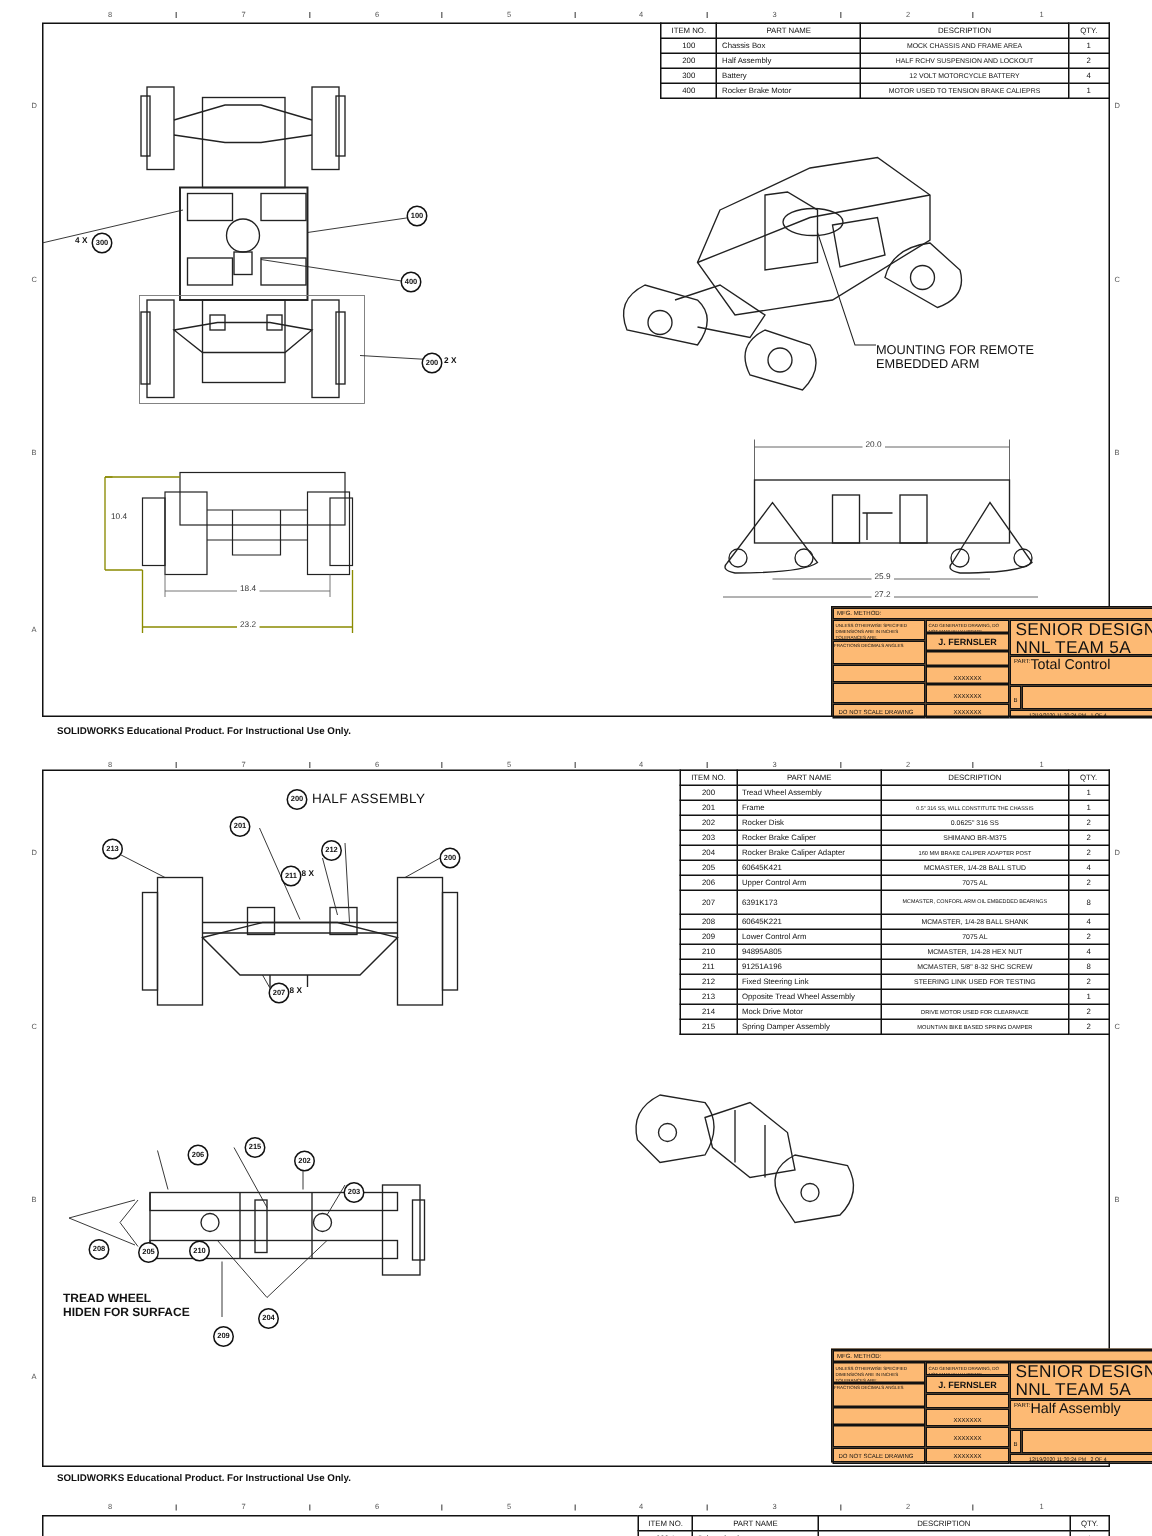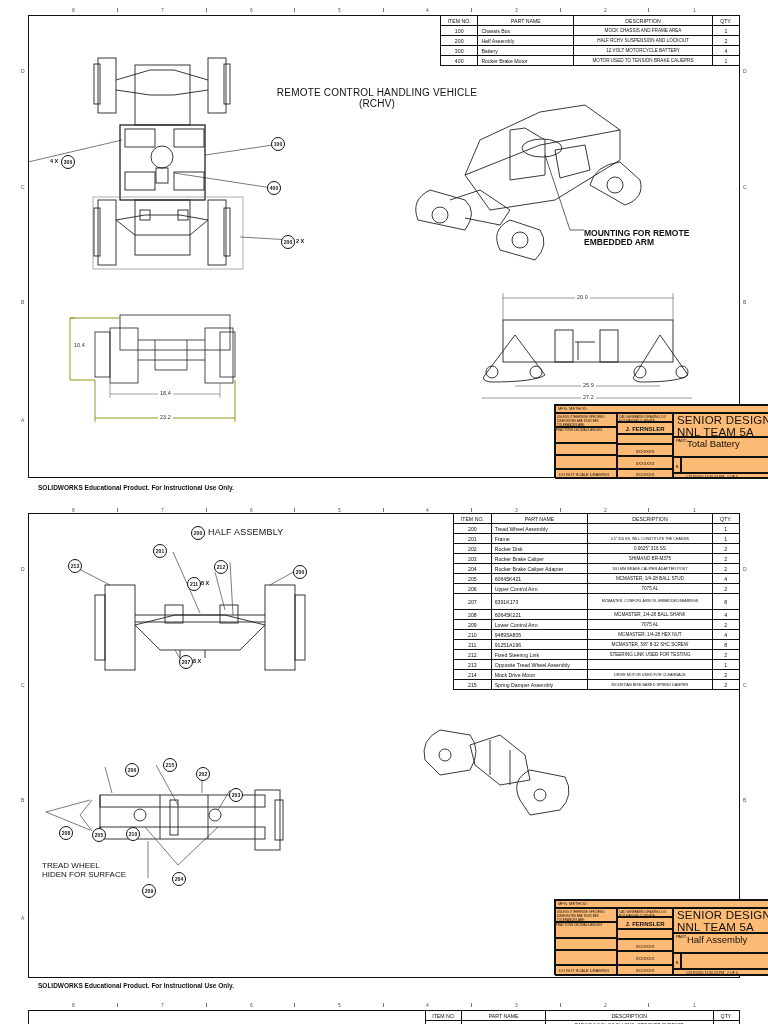--- a/index.html
+++ b/index.html
@@ -11,21 +11,21 @@
   .frame{position:absolute;left:28px;width:712px;border:1.4px solid #111;box-sizing:border-box;}
   .side-letters span{position:absolute;font-size:5px;color:#555;}
   table.bom{position:absolute;border-collapse:collapse;font-size:5.2px;background:#fff;}
   table.bom td,table.bom th{border:0.8px solid #111;padding:0 3px;height:9px;line-height:8px;white-space:nowrap;}
   table.bom th{font-weight:normal;text-align:center;}
   table.bom td.c{text-align:center;}
   table.bom td.desc{text-align:center;font-size:4.6px;}
   .title-text{position:absolute;font-size:10px;text-align:center;letter-spacing:0.2px;}
   .callout{position:absolute;width:12px;height:12px;border:0.8px solid #111;border-radius:50%;font-size:5px;line-height:12px;text-align:center;background:#fff;font-weight:bold;}
   .lbl{position:absolute;font-size:5.5px;font-weight:bold;}
-  .note{position:absolute;font-size:8px;font-weight:400;line-height:9px;}
+  .note{position:absolute;font-size:8px;font-weight:700;line-height:9px;}
   .dim{position:absolute;font-size:5.5px;color:#333;background:#fff;padding:0 2px;}
   .tb{position:absolute;border:1px solid #111;background:#fdba74;font-size:4px;box-sizing:border-box;margin-left:42px;}
   .tb .cell{position:absolute;border:0.6px solid #111;box-sizing:border-box;overflow:hidden;}
   .tb .big{font-size:11.5px;line-height:12px;letter-spacing:0.2px;}
   .footer-note{position:absolute;left:38px;font-size:6.5px;font-weight:bold;}
   svg{position:absolute;overflow:visible;}
 </style>
 </head>
 <body>
 
@@ -87,24 +87,20 @@
         </tr>
     <tr>
           <td class="c">400</td>
           <td>Rocker Brake Motor</td>
           <td class="desc">MOTOR USED TO TENSION BRAKE CALIEPRS</td>
           <td class="c">1</td>
         </tr>
   </tbody>
     </table>
 
-  <div class="title-text" style="left:272px;top:87px;width:210px;">
-    <div>REMOTE CONTROL HANDLING VEHICLE</div>
-    <div>(RCHV)</div>
-  </div>
 
   <svg style="left:90px;top:50px;" width="160" height="225" viewBox="0 0 160 225">
     <g fill="none" stroke="#222" stroke-width="0.9">
       <rect x="8" y="8" width="18" height="55"></rect>
         <rect x="118" y="8" width="18" height="55"></rect>
       <rect x="4" y="14" width="6" height="40"></rect>
         <rect x="134" y="14" width="6" height="40"></rect>
       <path d="M26 30 L60 20 L84 20 L118 30 M26 40 L60 45 L84 45 L118 40"></path>
       <rect x="45" y="15" width="55" height="60"></rect>
       <rect x="30" y="75" width="85" height="75" stroke-width="1.3"></rect>
@@ -148,21 +144,21 @@
       <path d="M8 120 Q0 100 20 90 L55 100 Q68 112 55 130 Z"></path>
       <path d="M90 150 Q80 130 100 120 L130 130 Q140 145 125 160 Z"></path>
       <path d="M180 85 Q185 65 210 62 L230 80 Q235 98 215 105 Z"></path>
       <circle cx="30" cy="115" r="8"></circle>
         <circle cx="110" cy="140" r="8"></circle>
         <circle cx="205" cy="85" r="8"></circle>
       <path d="M40 100 L70 90 L100 110 L90 125 L55 118"></path>
     </g>
     <path d="M135 55 L160 130 L174 130" fill="none" stroke="#222" stroke-width="0.7"></path>
   </svg>
-  <div class="note" style="left:584px;top:229px;font-weight:bold;font-size:8.5px;">
+  <div class="note" style="left:584px;top:229px;font-weight:normal;font-size:8.5px;">
     <div>MOUNTING FOR REMOTE</div>
     <div>EMBEDDED ARM</div>
   </div>
 
   <svg style="left:75px;top:310px;" width="185" height="115" viewBox="0 0 185 115">
     <g fill="none" stroke="#222" stroke-width="0.8">
       <rect x="45" y="5" width="110" height="35"></rect>
       <rect x="35" y="18" width="28" height="55"></rect>
         <rect x="130" y="18" width="28" height="55"></rect>
       <rect x="20" y="22" width="15" height="45"></rect>
@@ -223,21 +219,21 @@
     <div class="cell" style="left:62px;top:8px;width:56px;height:9px;font-size:3px;padding:1px;">CAD GENERATED DRAWING, DO NOT MANUALLY UPDATE</div>
     <div class="cell" style="left:62px;top:17px;width:56px;height:12px;font-size:6px;font-weight:bold;text-align:center;line-height:12px;">J. FERNSLER</div>
     <div class="cell" style="left:62px;top:29px;width:56px;height:10px;"></div>
     <div class="cell" style="left:62px;top:39px;width:56px;height:12px;text-align:center;line-height:14px;">XXXXXXX</div>
     <div class="cell" style="left:62px;top:51px;width:56px;height:13px;text-align:center;line-height:13px;">XXXXXXX</div>
     <div class="cell" style="left:62px;top:64px;width:56px;height:10px;text-align:center;line-height:10px;">XXXXXXX</div>
     <div class="cell big" style="left:118px;top:8px;width:110px;height:24px;padding-left:3px;">
         <div>SENIOR DESIGN</div>
         <div>NNL TEAM 5A</div>
       </div>
-    <div class="cell" style="left:118px;top:32px;width:110px;height:20px;padding-left:2px;"><span style="font-size:4px;vertical-align:top;">PART:</span><span style="font-size:9.5px;">Total Battery</span></div>
+    <div class="cell" style="left:118px;top:32px;width:110px;height:20px;padding-left:2px;"><span style="font-size:4px;vertical-align:top;">PART:</span><span style="font-size:9.5px;">Total Control</span></div>
     <div class="cell" style="left:118px;top:52px;width:8px;height:16px;text-align:center;line-height:18px;">B</div>
     <div class="cell" style="left:126px;top:52px;width:90px;height:16px;"></div>
     <div class="cell" style="left:216px;top:52px;width:12px;height:16px;"></div>
     <div class="cell" style="left:118px;top:68px;width:110px;height:6px;font-size:3.5px;line-height:6px;padding-left:12px;"><span>12/19/2020 11:30:24 PM</span> &nbsp; <span>1 OF 4</span></div>
   </div>
 </div>
 
 <div class="footer-note" style="top:484px;">SOLIDWORKS Educational Product. For Instructional Use Only.</div>
 
 <div class="sheet" style="top:500px;height:480px;">

